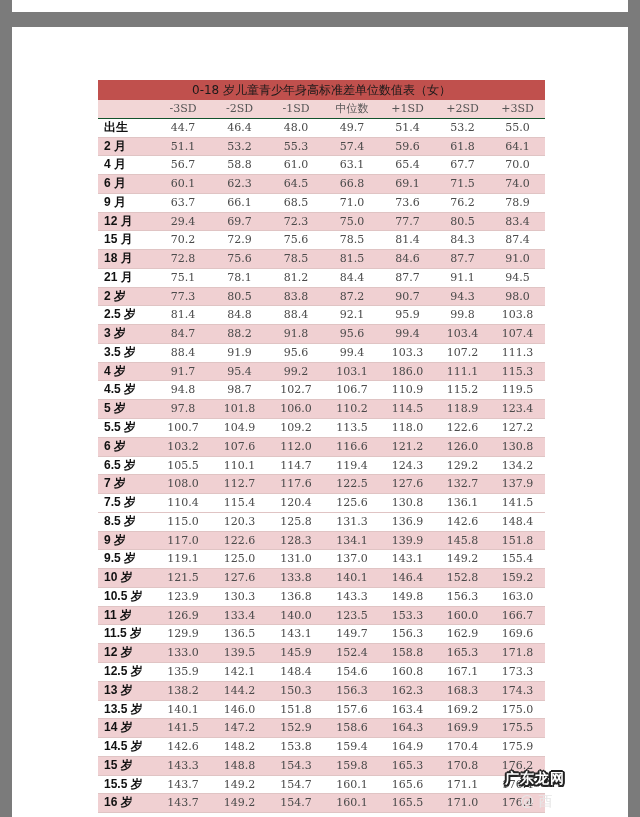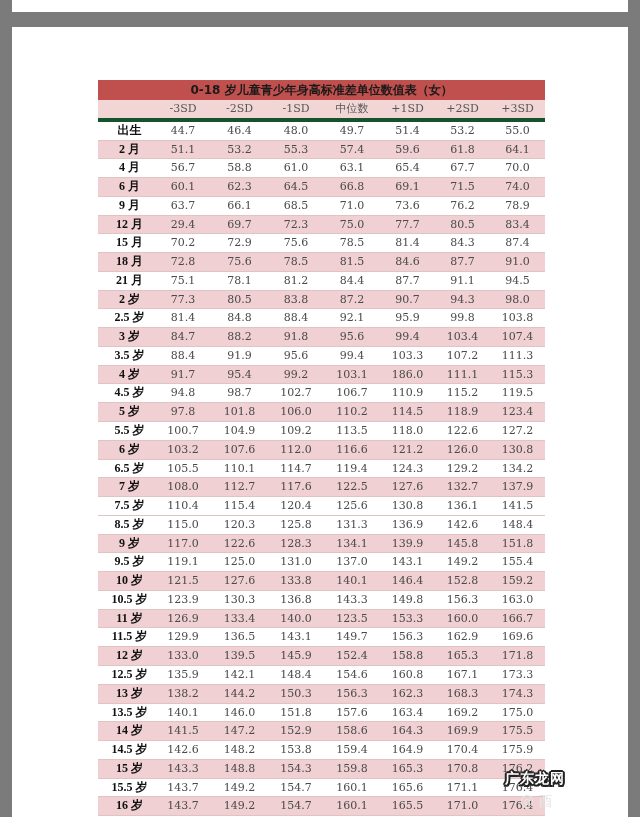--- a/index.html
+++ b/index.html
@@ -18,34 +18,34 @@
     background: #ffffff;
   }
   .table-wrap {
     position: absolute; left: 98px; top: 80px; width: 447px;
   }
   table {
     border-collapse: collapse; width: 447px; table-layout: fixed;
   }
   td, th { padding: 0; height: 17.76px; line-height: 17.76px; white-space: nowrap; overflow: hidden; }
   .title-row th {
-    background: #c0504d; color: #1a1a1a; font-size: 12px; font-weight: bold;
+    background: #c0504d; color: #1a1a1a; font-size: 12px; font-weight: normal;
     text-align: center; height: 20px; line-height: 20px;
     font-family: "DejaVu Sans", sans-serif;
   }
   .head-row th {
     background: #f2d6d6; color: #555; font-weight: normal; font-size: 11px;
-    text-align: center; border-bottom: 4px solid #14532d;
+    text-align: center; border-bottom: 1px solid #14532d;
   }
   tr.row td { border-bottom: 1px solid #e0c4c4; }
   tr.row.odd td { background: #f0d0d2; }
   tr.row.even td { background: #ffffff; }
   td.age {
-    font-family: Liberation Serif, serif; font-weight: bold; font-size: 12px;
-    color: #111; padding-left: 6px; text-align: center;
+    font-family: Liberation Sans, sans-serif; font-weight: bold; font-size: 12px;
+    color: #111; padding-left: 6px; text-align: left;
   }
   td.val {
     font-size: 11px; color: #4a4a4a; text-align: center;
   }
   .watermark {
     position: absolute; left: 505px; top: 770px;
     font-family: "DejaVu Sans", sans-serif; font-weight: bold; font-size: 14px;
     color: #ffffff; letter-spacing: 1px;
     text-shadow: -1.5px -1.5px 0 #222, 1.5px -1.5px 0 #222, -1.5px 1.5px 0 #222, 1.5px 1.5px 0 #222, 0 2px 0 #222, 2px 0 0 #222, -2px 0 0 #222, 0 -2px 0 #222;
   }

